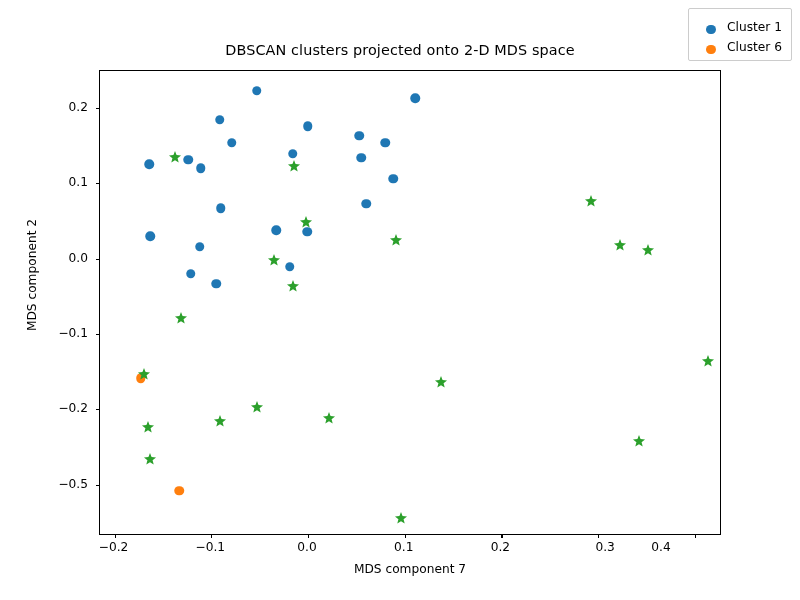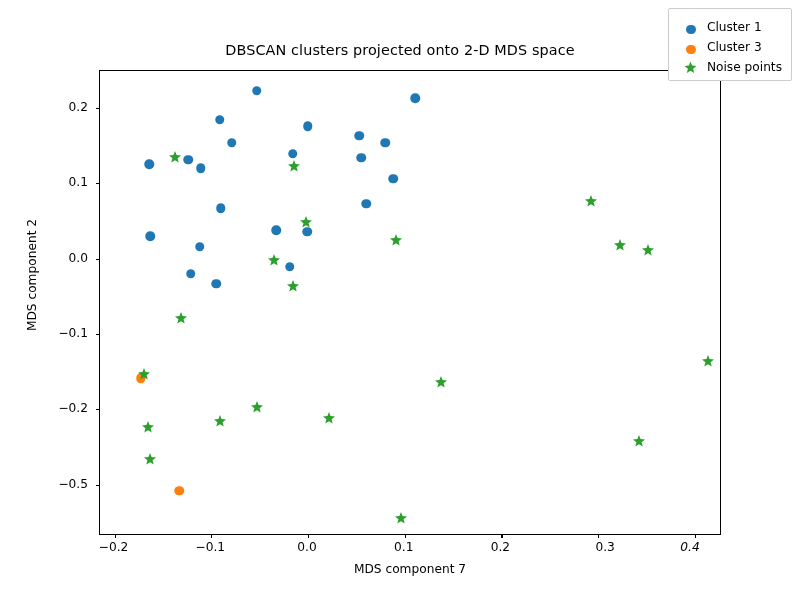--- a/index.html
+++ b/index.html
@@ -261,21 +261,21 @@
       <div class="tick-y" style="top: 36.9287px;"></div>
     </div>
 
   <div id="tick-holder">
       <div class="ticklabel-x" style="left: 113.51px;">−0.2</div>
       <div class="ticklabel-x" style="left: 210.244px;">−0.1</div>
       <div class="ticklabel-x" style="left: 306.978px;">0.0</div>
       <div class="ticklabel-x" style="left: 403.712px;">0.1</div>
       <div class="ticklabel-x" style="left: 500.446px;">0.2</div>
       <div class="ticklabel-x" style="left: 597.18px; padding-left: 16px;">0.3</div>
-      <div class="ticklabel-x" style="left: 690px; font-style: italic;">0.4</div>
+      <div class="ticklabel-x" style="left: 661px;">0.4</div>
       <div class="ticklabel-y" style="top: 483.752px;">−0.5</div>
       <div class="ticklabel-y" style="top: 408.387px;">−0.2</div>
       <div class="ticklabel-y" style="top: 333.023px;">−0.1</div>
       <div class="ticklabel-y" style="top: 257.658px;">0.0</div>
       <div class="ticklabel-y" style="top: 182.293px;">0.1</div>
       <div class="ticklabel-y" style="top: 106.929px;">0.2</div>
     </div>
 
   <div id="xlabel">MDS component 7</div>
   <div id="ylabel">MDS component 2</div>
@@ -284,25 +284,17 @@
       <div class="legend-row">
         <span class="legend-marker">
           <span class="legend-dot" style="background: rgb(31, 119, 180);"></span>
         </span>
         <span class="legend-label">Cluster 1</span>
       </div>
       <div class="legend-row">
         <span class="legend-marker">
           <span class="legend-dot" style="background: rgb(255, 127, 14);"></span>
         </span>
-        <span class="legend-label">Cluster 3</span>
-      </div>
-      <div class="legend-row">
-        <span class="legend-marker">
-          <svg viewBox="0 0 16 16" width="13" height="13">
-            <path d="M8,0.6 L9.94,5.68 L15.4,6.02 L11.18,9.5 L12.56,14.8 L8,11.86 L3.44,14.8 L4.82,9.5 L0.6,6.02 L6.06,5.68 Z" fill="#2ca02c"></path>
-          </svg>
-        </span>
-        <span class="legend-label">Noise points</span>
+        <span class="legend-label">Cluster 6</span>
       </div>
     </div>
 
 </div>
 
 </body></html>

